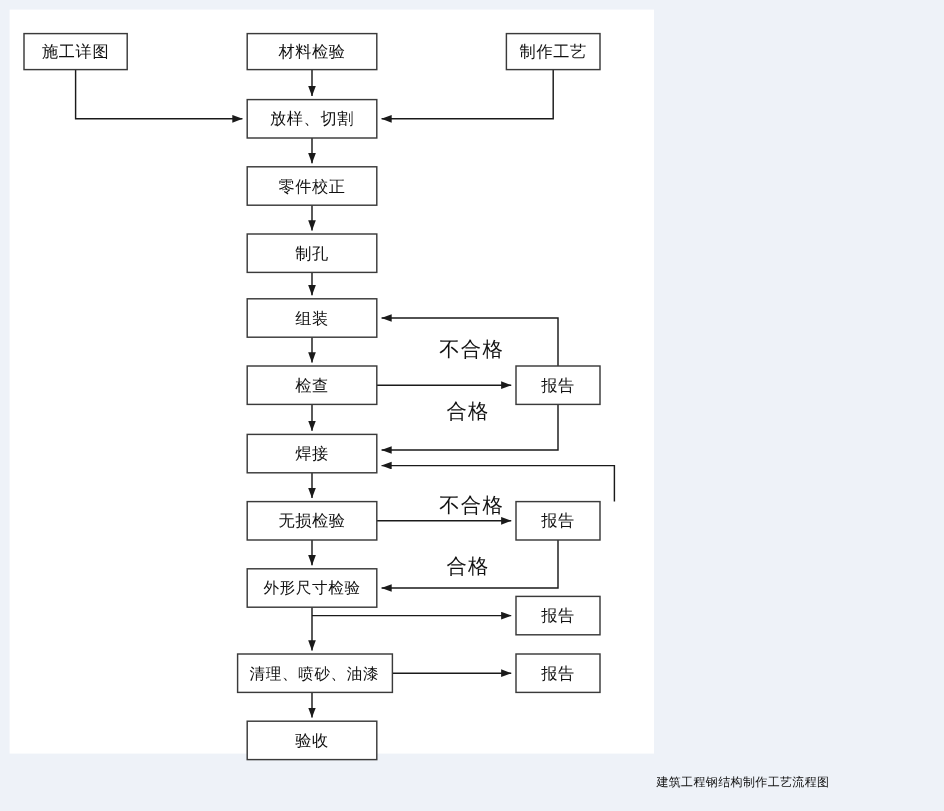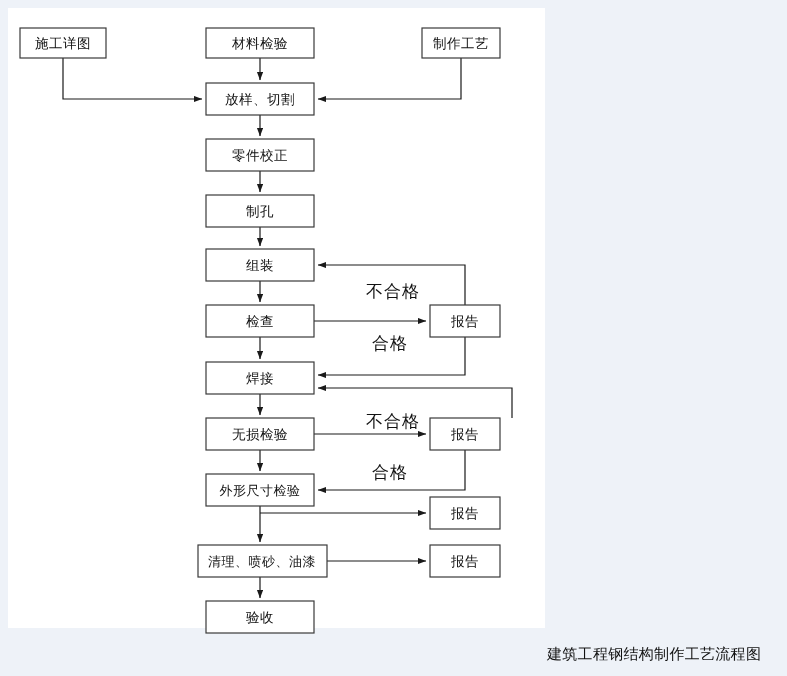--- a/index.html
+++ b/index.html
@@ -61,21 +61,21 @@
     fill: #111111;
     text-anchor: middle;
     dominant-baseline: middle;
     letter-spacing: 1px;
   }
   .caption-text {
     position: absolute;
     left: 547px;
     top: 645px;
     font-family: Liberation Sans, sans-serif;
-    font-size: 15px;
+    font-size: 10px;
     color: #111111;
     white-space: nowrap;
     letter-spacing: 0.3px;
   }
 </style>
 </head>
 <body>
 
 <div id="page-root">
 

